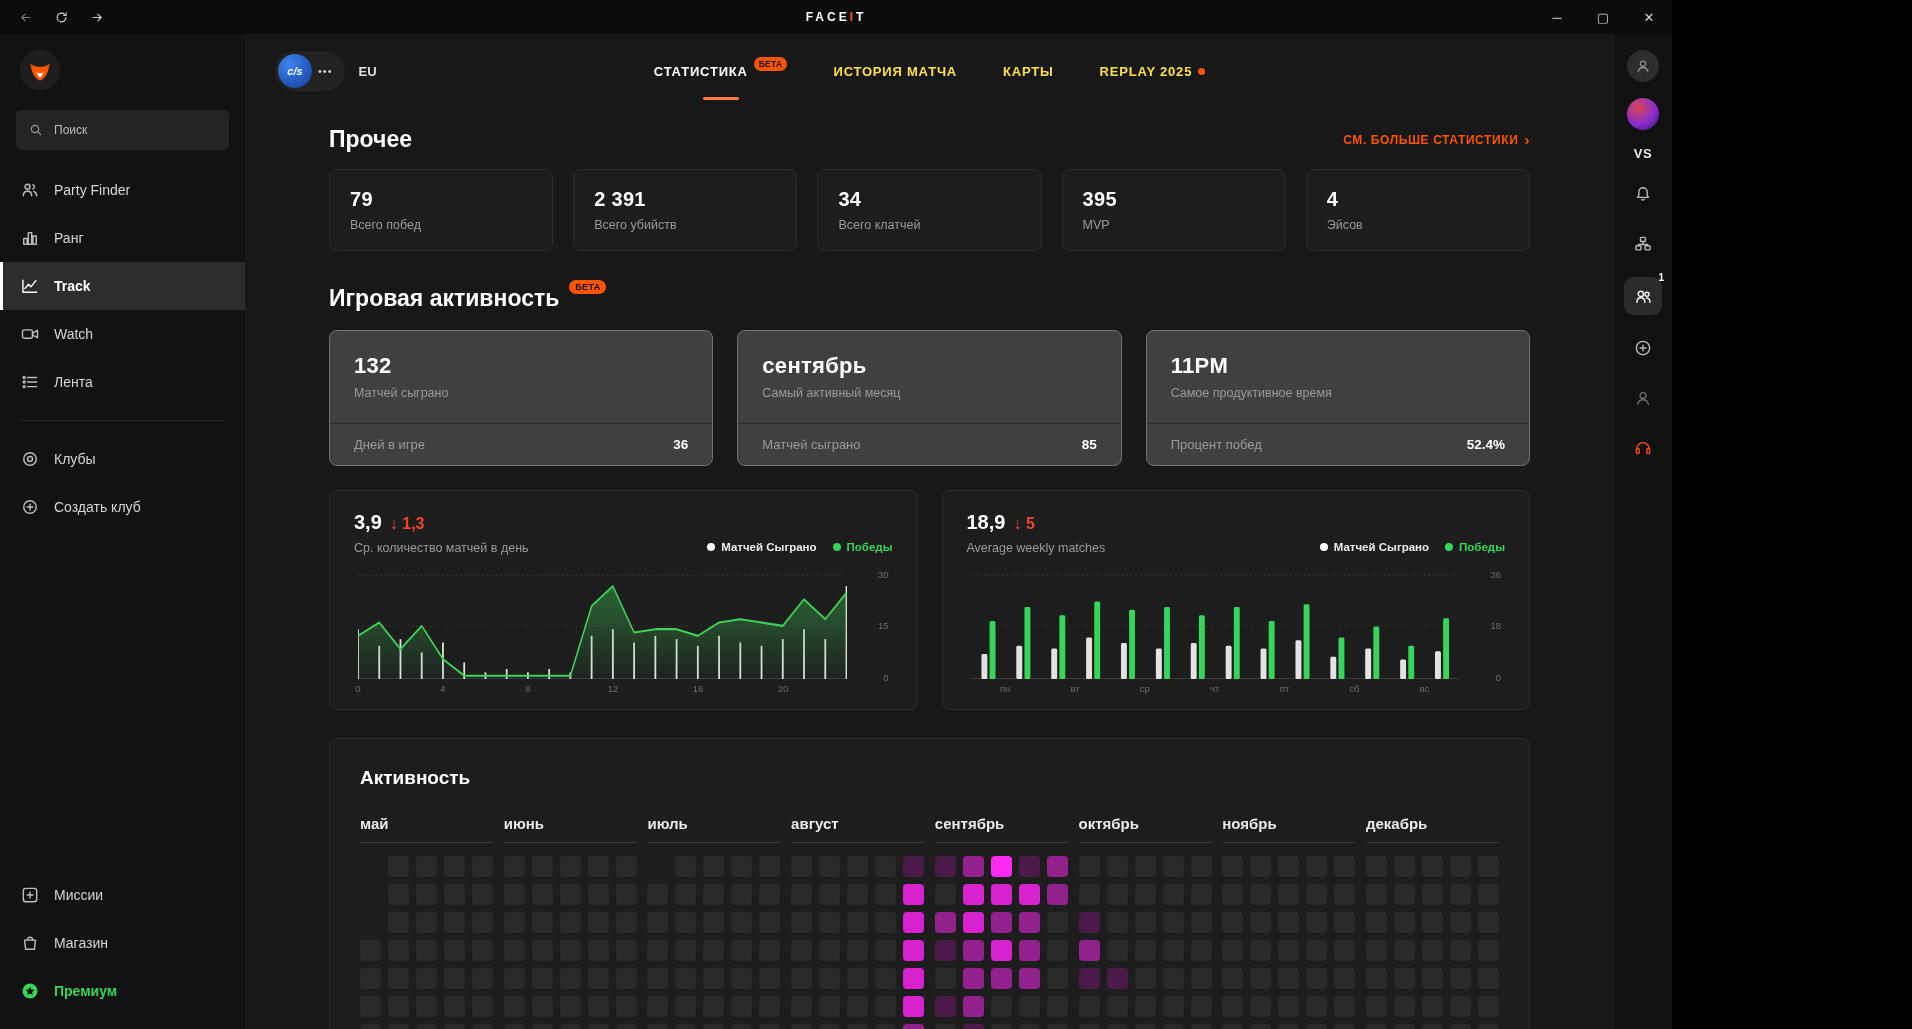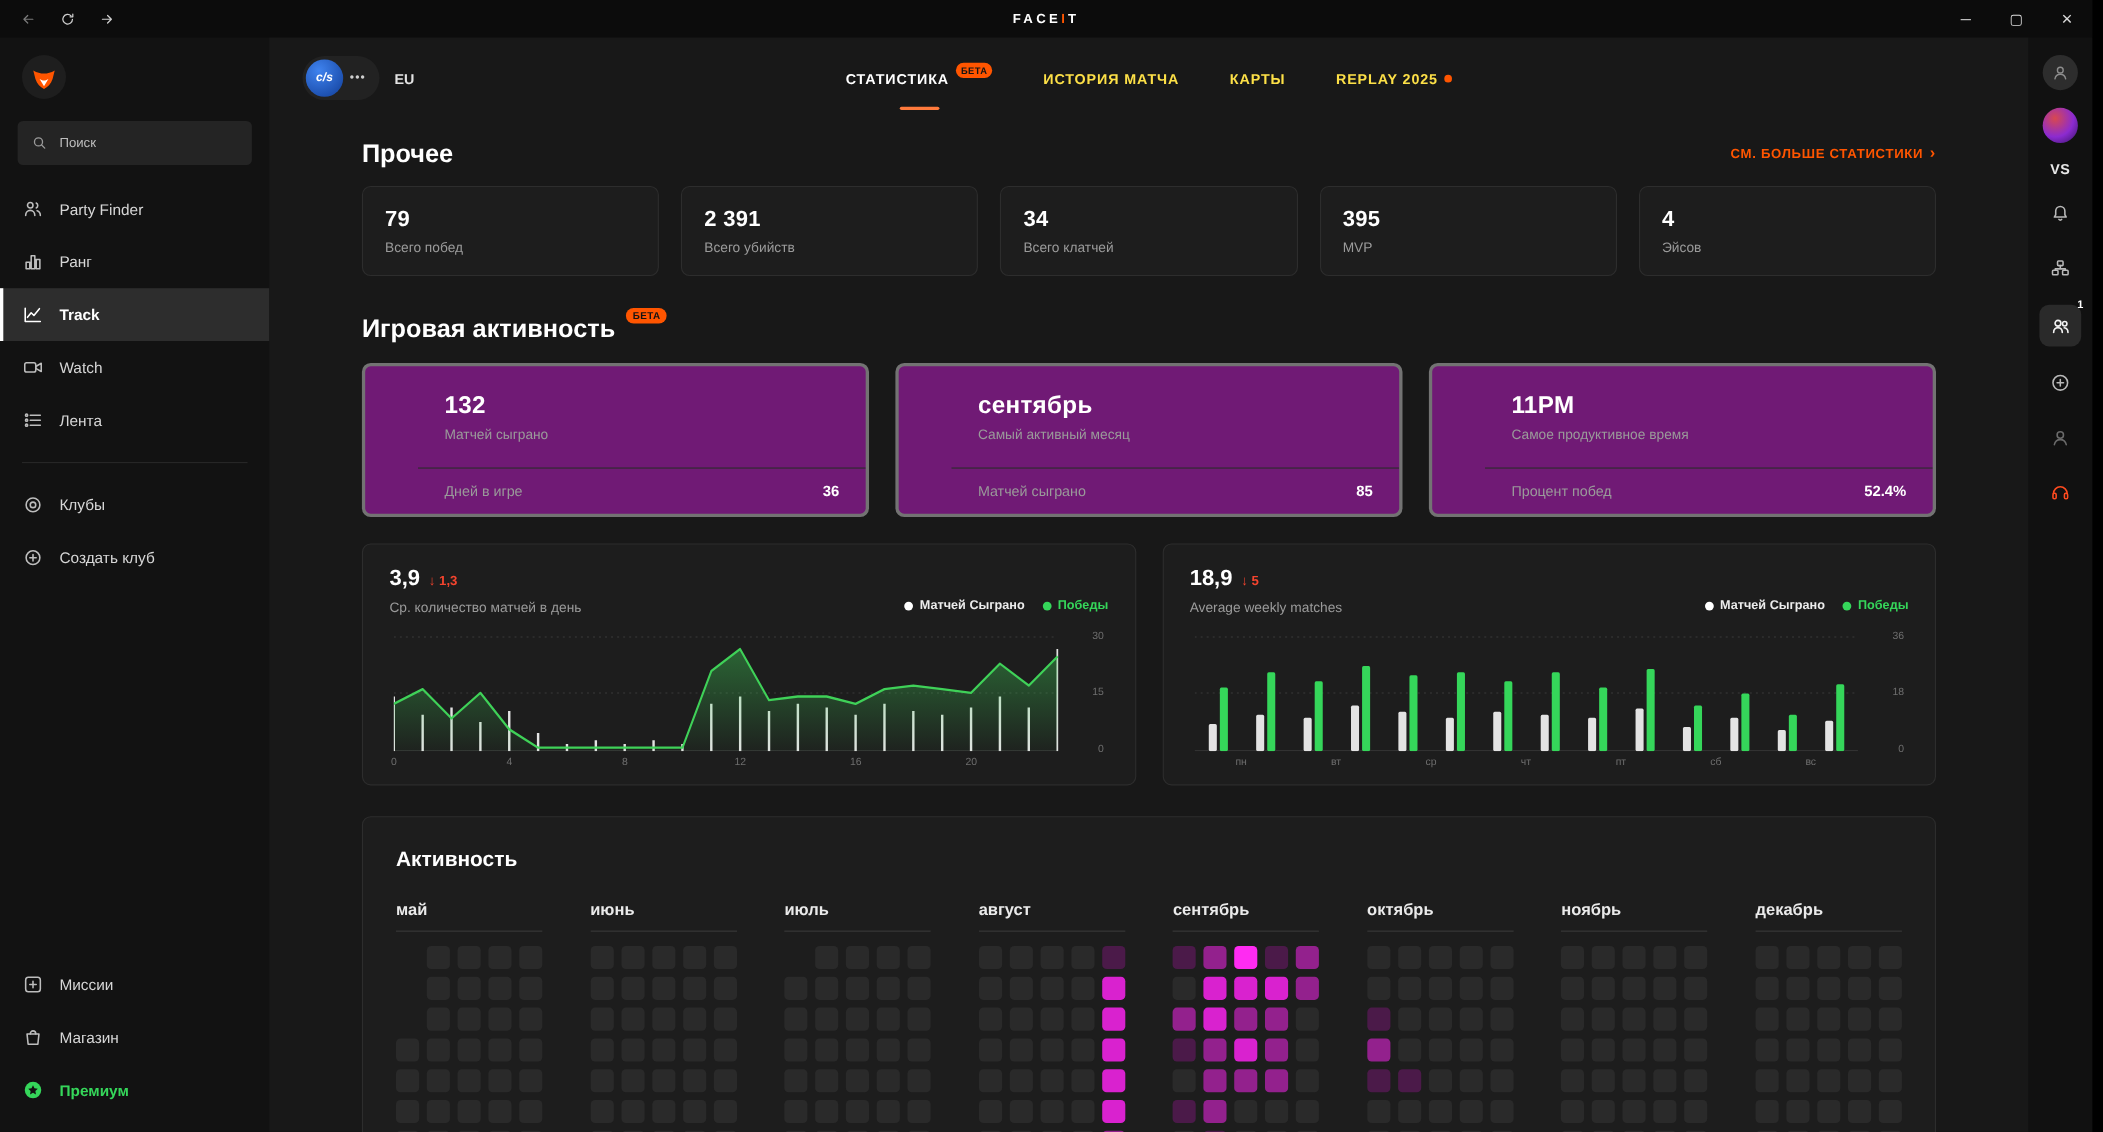--- a/index.html
+++ b/index.html
@@ -1,18 +1,18 @@
 <!DOCTYPE html>
 <html><head>
 <meta charset="utf-8">
 <style>
   * { margin:0; padding:0; box-sizing:border-box; }
   html,body { width:1912px; height:1029px; overflow:hidden; background:#000; }
   body { font-family:"Liberation Sans", sans-serif; color:#fff; }
-  .app { width:1902px; height:1029px; display:flex; flex-direction:column; background:#161616; }
+  .app { width:1672px; height:1029px; display:flex; flex-direction:column; background:#161616; }
 
   
   .titlebar { height:34px; background:#0c0c0c; display:flex; align-items:center; position:relative; flex:0 0 auto; }
   .tb-nav { display:flex; align-items:center; gap:6px; margin-left:10px; }
   .tb-btn { width:30px; height:28px; display:flex; align-items:center; justify-content:center; background:none; border:none; color:#cfcfcf; cursor:pointer; }
   .tb-btn.dim { color:#7a7a7a; }
   .tb-btn svg { width:15px; height:15px; stroke:currentColor; fill:none; stroke-width:1.8; stroke-linecap:round; stroke-linejoin:round; }
   .tb-logo { position:absolute; left:50%; top:50%; transform:translate(-50%,-50%); font-size:12px; font-weight:bold; letter-spacing:3px; color:#fff; }
   .tb-logo .logo-i { color:#ff5500; }
   .win-controls { margin-left:auto; display:flex; height:100%; }
@@ -77,33 +77,33 @@
   .stat-grid { display:grid; grid-template-columns:repeat(5,1fr); gap:20px; }
   .stat-card { background:#1d1d1d; border:1px solid #2d2d2d; border-radius:8px; padding:18px 20px; }
   .stat-value { font-size:20px; font-weight:bold; letter-spacing:.3px; }
   .stat-label { font-size:12.5px; color:#9a9a9a; margin-top:7px; }
 
   .heading2 { display:flex; align-items:flex-start; margin:34px 0 18px; }
   .heading2 .section-title { font-size:23px; }
   .heading2 .beta-badge { font-size:9px; margin-left:10px; transform:translateY(-5px); padding:2px 6px; }
 
   .info-grid { display:grid; grid-template-columns:repeat(3,1fr); gap:24px; }
-  .info-card { background:#701a75; border:3px solid #737373; border-radius:8px; overflow:hidden;padding-left:48px; }
+  .info-card { background:#404040; border:1px solid #737373; border-radius:8px; overflow:hidden; }
   .info-top { padding:22px 24px 18px; min-height:92px; }
   .info-top .stat-value { font-size:22px; }
   .info-footer { border-top:1px solid #2b2b2b; display:flex; align-items:center; justify-content:space-between; padding:13px 24px; }
   .info-footer .stat-label { margin-top:0; font-size:13px; }
   .info-footer-value { font-size:13.5px; font-weight:bold; }
 
   .chart-grid { display:grid; grid-template-columns:repeat(2,1fr); gap:24px; margin-top:24px; }
   .chart-card { background:#1d1d1d; border:1px solid #2d2d2d; border-radius:8px; padding:20px 24px 12px; height:220px; display:flex; flex-direction:column; }
   .chart-top { display:flex; align-items:flex-end; justify-content:space-between; }
   .chart-value-row { display:flex; align-items:baseline; gap:8px; }
   .chart-value { font-size:20px; font-weight:bold; }
-  .delta { color:#f4442e; font-size:12px; font-weight:bold; }
+  .delta { color:#f4442e; font-size:16px; font-weight:bold; }
   .chart-sub { font-size:12.5px; color:#9a9a9a; margin-top:7px; }
   .legend { display:flex; align-items:center; gap:16px; font-size:11.5px; font-weight:bold; color:#ececec; padding-bottom:2px; }
   .legend-item { display:flex; align-items:center; gap:6px; }
   .dot { width:8px; height:8px; border-radius:50%; }
   .dot.white { background:#fff; }
   .dot.green { background:#35d65a; }
   .legend-item.green-text { color:#35d65a; }
   .plot { position:relative; flex:1; margin-top:16px; }
   .svgbox { position:absolute; left:4px; right:46px; top:2px; bottom:18px; }
   .svgbox svg { width:100%; height:100%; display:block; }

